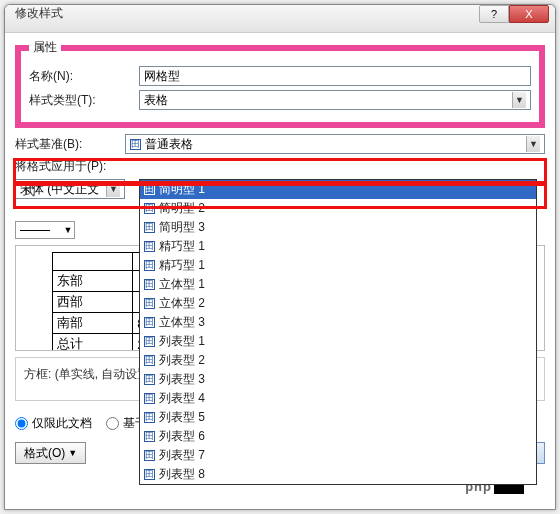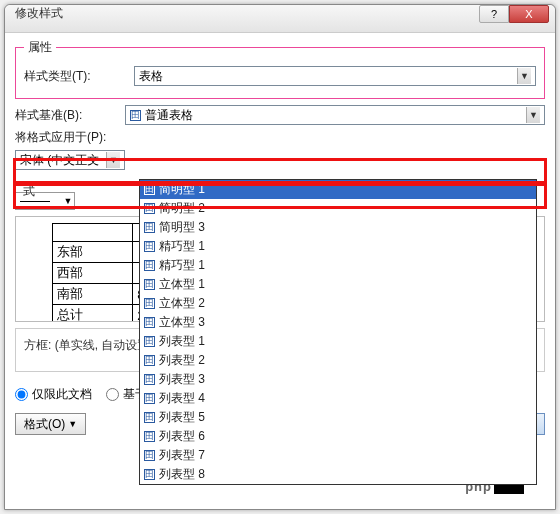--- a/index.html
+++ b/index.html
@@ -6,21 +6,21 @@
 body { background: #f0f0f0; width: 560px; height: 514px; overflow: hidden; position: relative; }
 .window { width: 552px; height: 506px; margin: 4px; background: #fff; border: 1px solid #888; border-radius: 6px 6px 0 0; box-shadow: 0 0 4px rgba(0,0,0,0.3); position: relative; }
 .titlebar { height: 28px; background: linear-gradient(#f7f7f7, #e4e4e4); border-bottom: 1px solid #ccc; display: flex; padding: 0 6px 0 10px; border-radius: 6px 6px 0 0; }
 .titlebar .title { flex: 1; color: #333; }
 .titlebar .winbtns { display: flex; gap: 0; }
 .titlebar .winbtn { width: 30px; height: 18px; display: flex; align-items: center; justify-content: center; border: 1px solid #aaa; background: linear-gradient(#fafafa,#e0e0e0); font-size: 11px; }
 .titlebar .winbtn.close { background: linear-gradient(#e97f7f,#c8403c); color: #fff; width: 40px; border-color: #a03030; }
 .titlebar .winbtn.help { border-radius: 2px 0 0 2px; }
 .titlebar .winbtn.close { border-radius: 0 2px 2px 0; }
 .body { padding: 6px 10px; position: relative; }
-fieldset.props { border: 1px solid #ec4899; padding: 6px 8px 8px 8px; margin-bottom: 6px; }
+fieldset.props { border: 6px solid #ec4899; padding: 6px 8px 8px 8px; margin-bottom: 6px; }
 fieldset.props legend { padding: 0 4px; color: #222; }
 .row { display: flex; align-items: center; margin: 4px 0; }
 .row label { width: 110px; color: #222; }
 .row .field { flex: 1; }
 input.text, .combo { width: 100%; height: 20px; border: 1px solid #7a8a99; background: #fff; padding: 0 4px; font-size: 12px; }
 .combo { display: flex; align-items: center; justify-content: space-between; }
 .combo .arrow { width: 14px; height: 16px; background: linear-gradient(#f0f0f0,#d8d8d8); border-left: 1px solid #aaa; display: flex; align-items: center; justify-content: center; font-size: 9px; color: #333; }
 .redbox { position: absolute; border: 3px solid #e11; pointer-events: none; z-index: 5; }
 .redbox1 { left: 8px; top: 125px; width: 534px; height: 26px; }
 .redbox2 { left: 8px; top: 150px; width: 534px; height: 26px; }
@@ -58,20 +58,24 @@
       <div class="winbtn help">?</div>
       <div class="winbtn close">X</div>
     </div>
   </div>
 
   <div class="body">
 
     <fieldset class="props">
       <legend>属性</legend>
       <div class="row">
+        <label>名称(N):</label>
+        <div class="field"><input class="text" value="网格型" style=""></div>
+      </div>
+      <div class="row">
         <label>样式类型(T):</label>
         <div class="field">
           <div class="combo">
             <span>表格</span>
             <span class="arrow">▼</span>
           </div>
         </div>
       </div>
     </fieldset>
 

